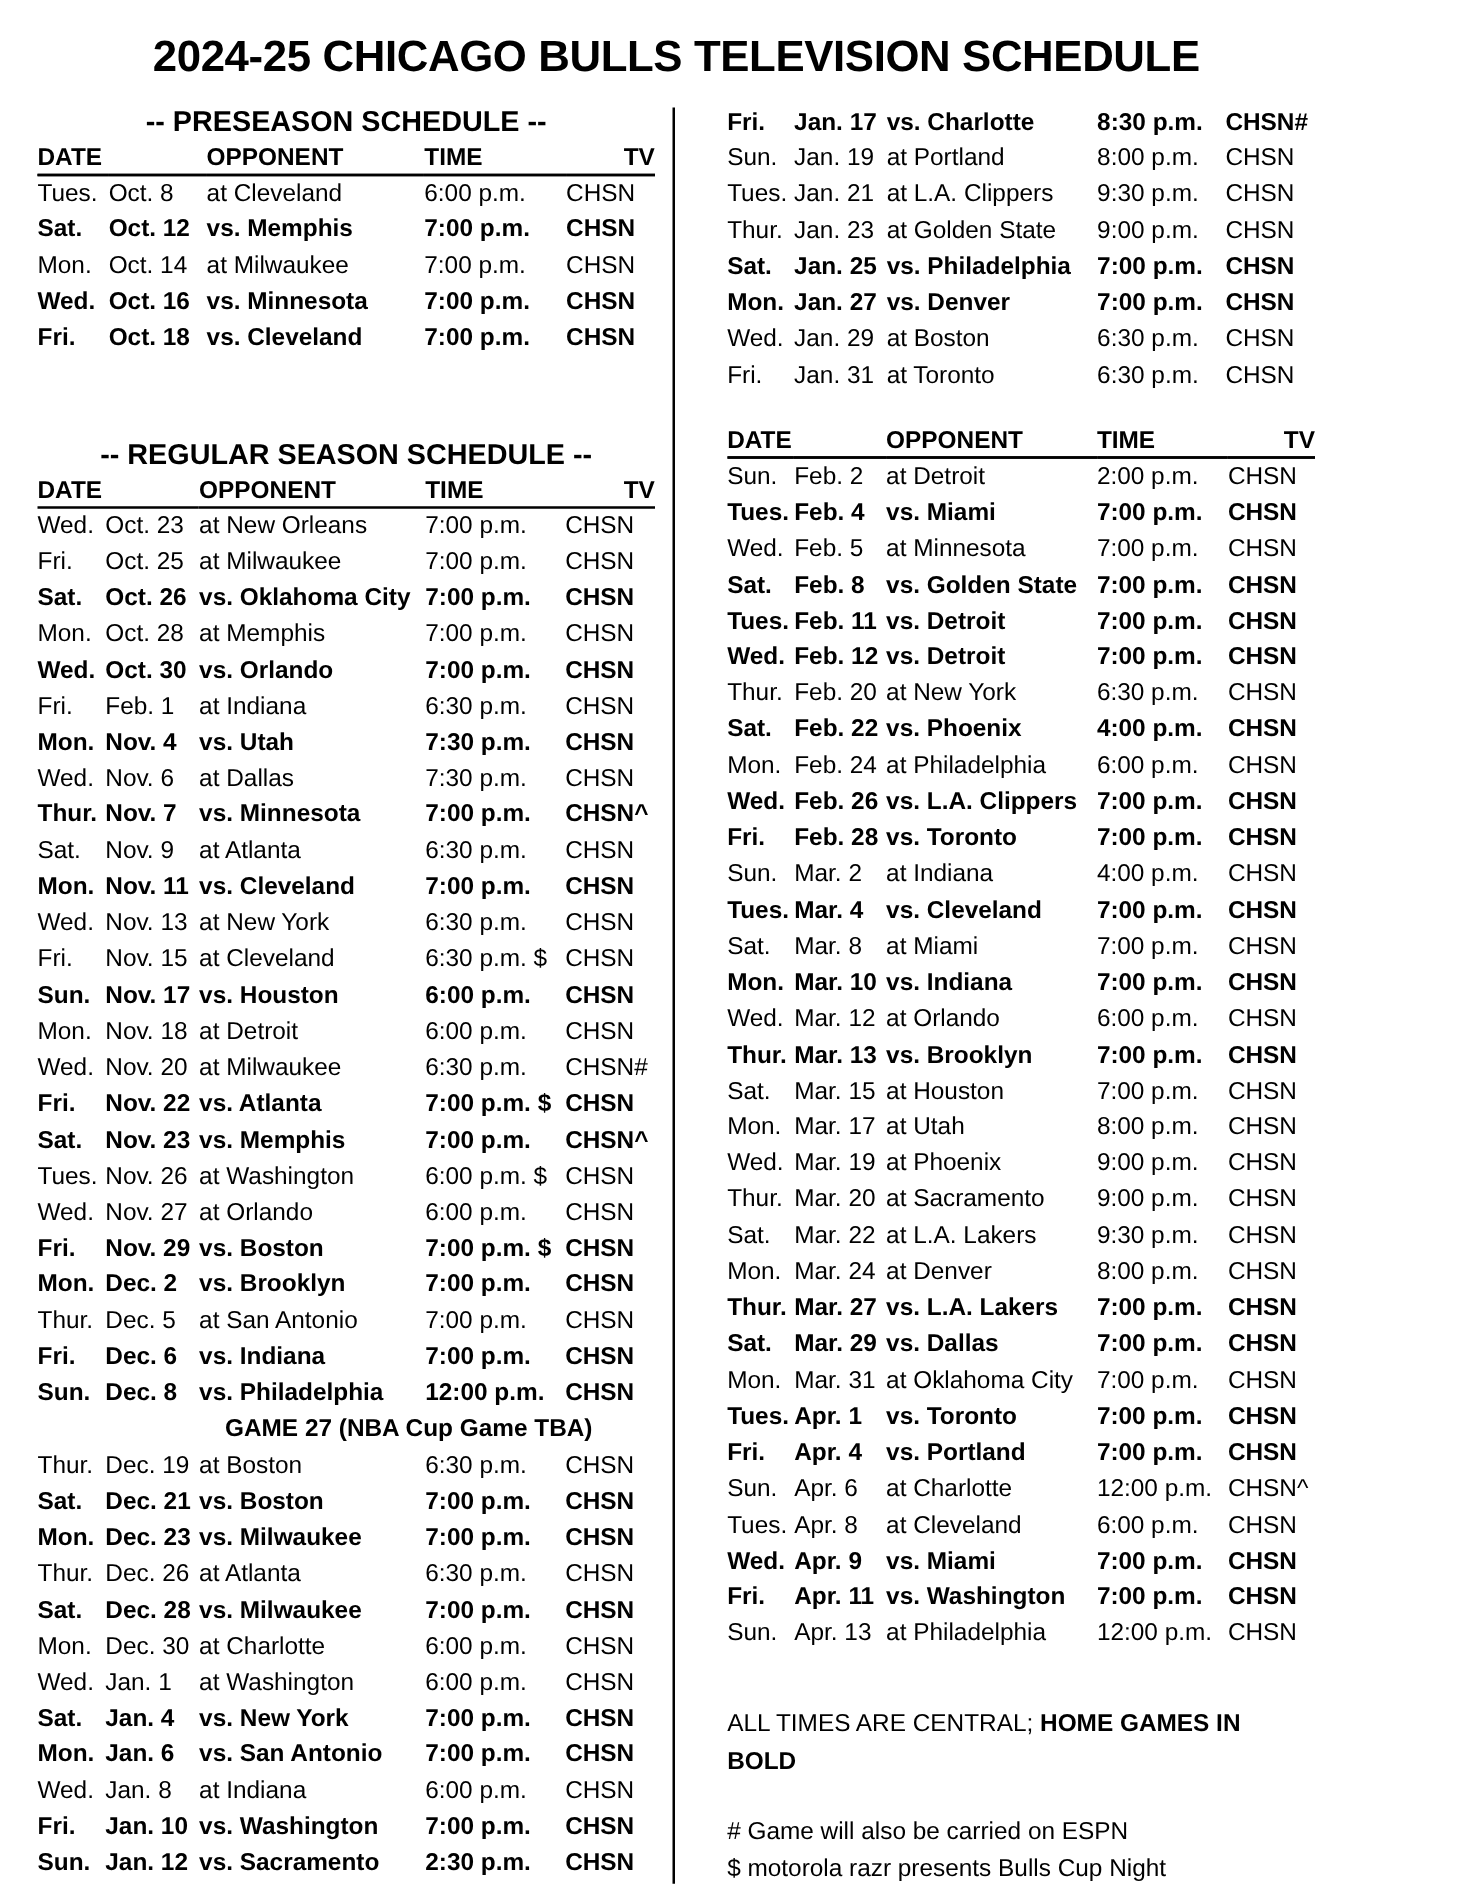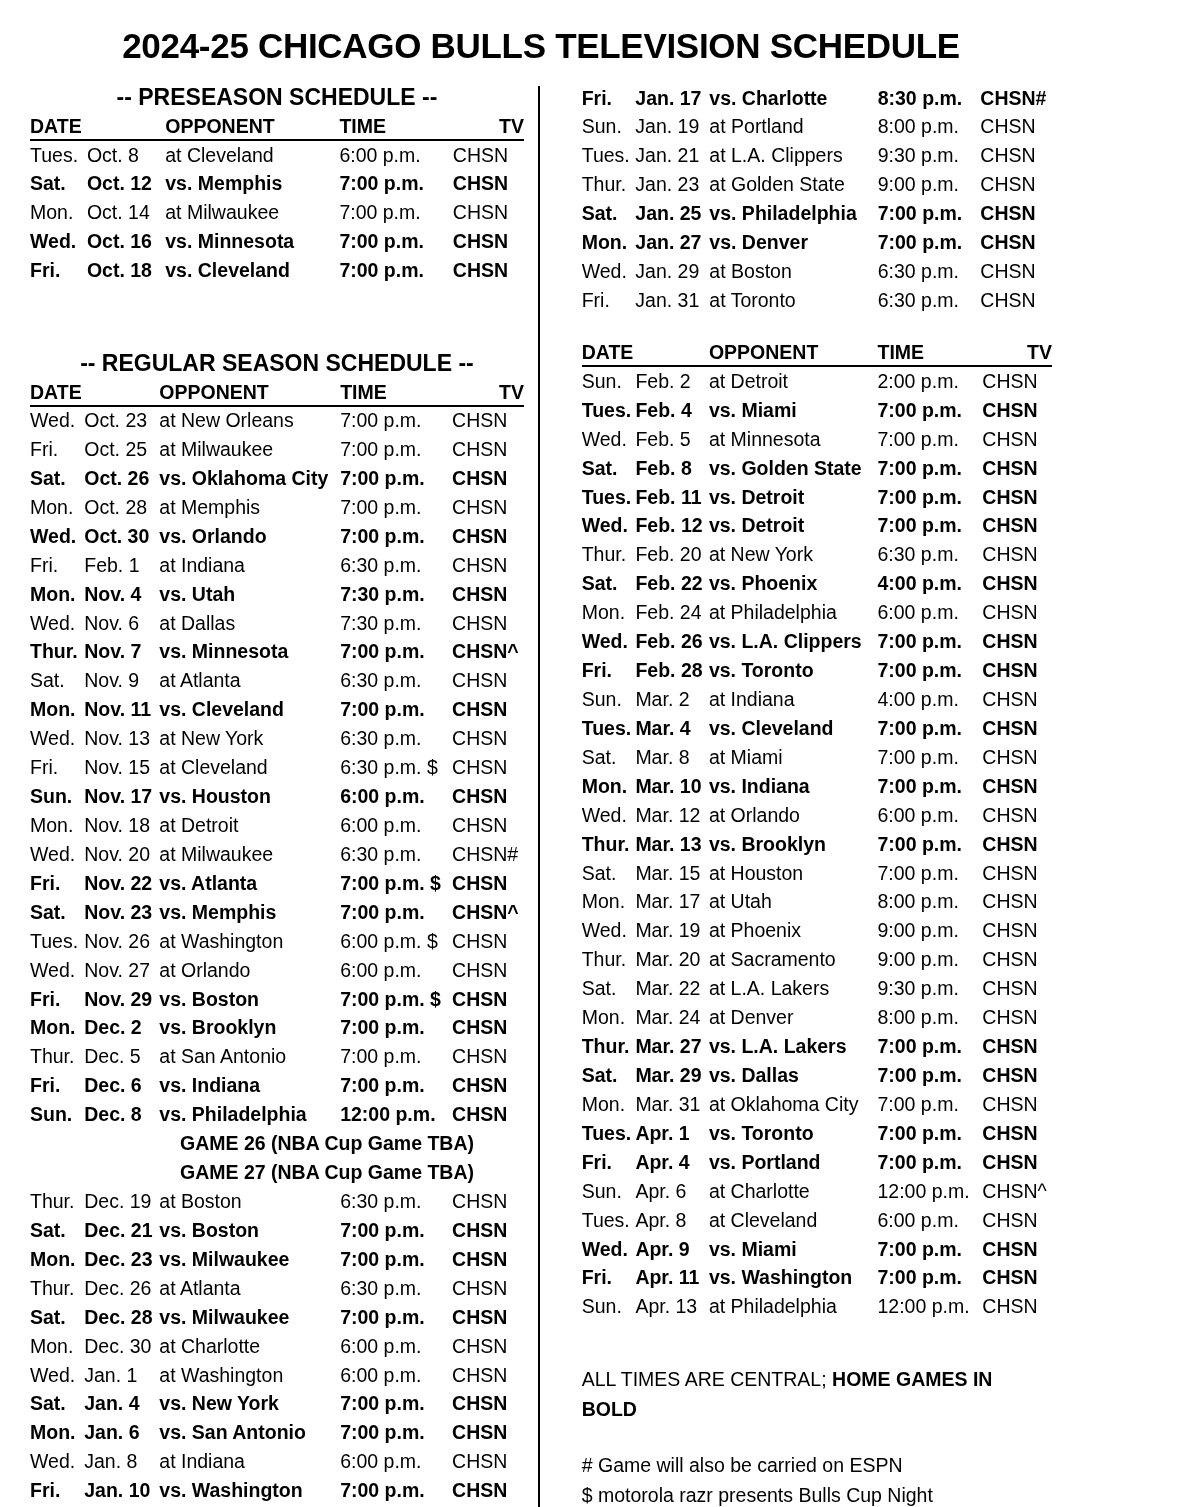--- a/index.html
+++ b/index.html
@@ -362,23 +362,20 @@
               <td class="tv">CHSN</td>
             </tr>
             <tr class="bold">
               <td class="day">Sun.</td>
               <td class="date">Dec. 8</td>
               <td class="opp">vs. Philadelphia</td>
               <td class="time">12:00 p.m.</td>
               <td class="tv">CHSN</td>
             </tr>
             <tr class="note">
-              <td colspan="5">GAME 26 (NBA Cup Game TBA)</td>
-            </tr>
-            <tr class="note">
               <td colspan="5">GAME 27 (NBA Cup Game TBA)</td>
             </tr>
             <tr class="">
               <td class="day">Thur.</td>
               <td class="date">Dec. 19</td>
               <td class="opp">at Boston</td>
               <td class="time">6:30 p.m.</td>
               <td class="tv">CHSN</td>
             </tr>
             <tr class="bold">

